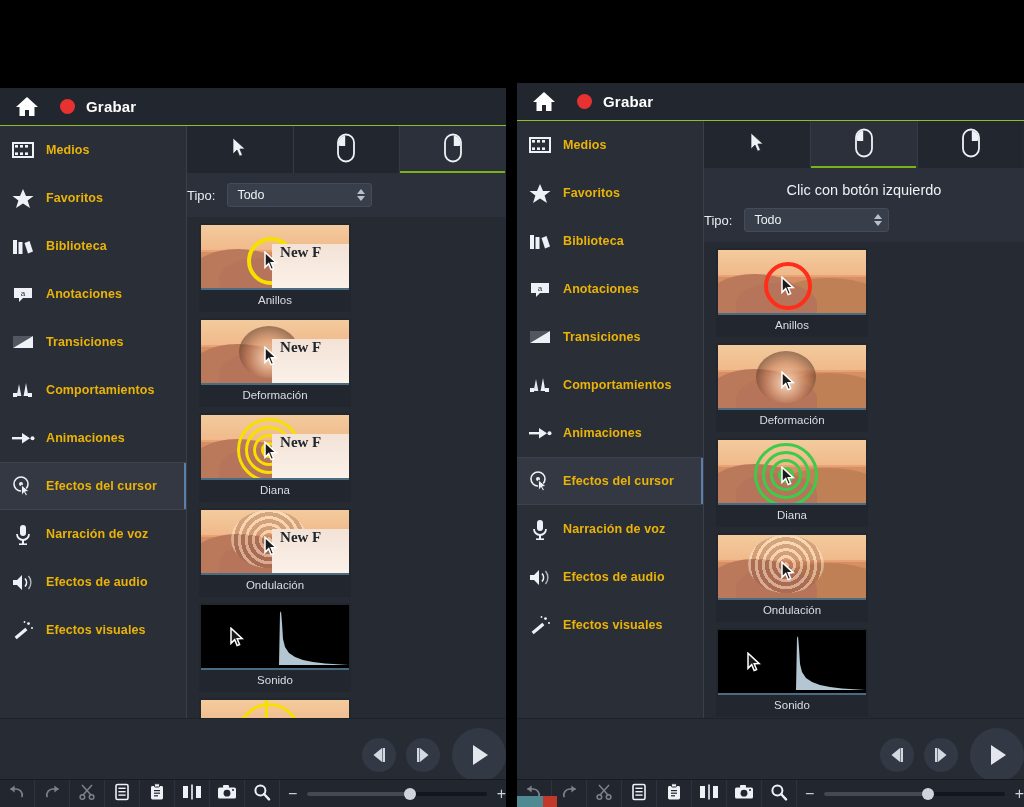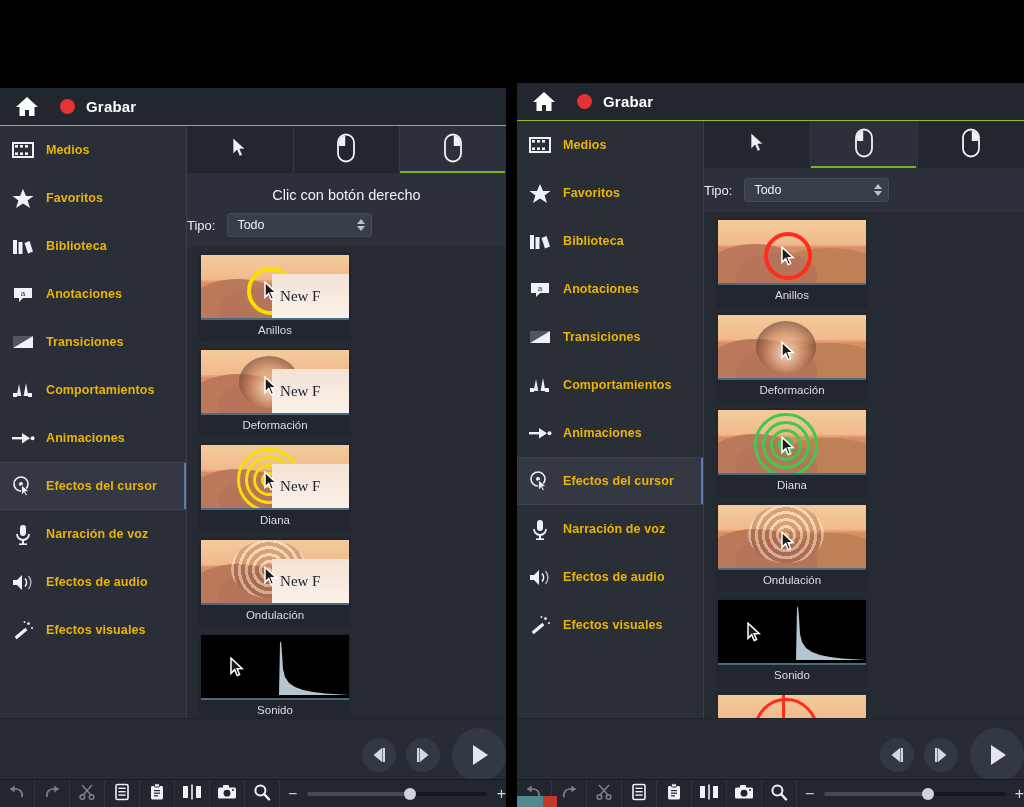--- a/index.html
+++ b/index.html
@@ -57,22 +57,22 @@
 
   
   .scene{position:absolute;inset:0;background:linear-gradient(#e9b487 0%, #efb283 28%, #e8a274 42%, #d78f66 43%, #c98059 100%);}
   .dune1{position:absolute;left:-10%;top:38%;width:70%;height:70%;background:#b9795a;border-radius:50% 50% 0 0/ 70% 70% 0 0;}
   .dune2{position:absolute;left:35%;top:44%;width:80%;height:70%;background:#c08055;border-radius:50% 50% 0 0/ 60% 60% 0 0;}
   .dune3{position:absolute;left:12%;top:52%;width:55%;height:60%;background:#b6745a;border-radius:50% 50% 0 0/ 55% 55% 0 0;}
   .haze{position:absolute;left:0;right:0;top:0;height:40%;background:linear-gradient(#f3cb9d,#f0b98b);}
 
   .winoverlay{position:absolute;right:0;bottom:0;width:52%;height:70%;
      background:linear-gradient(#f3e2d6,#fbf1e9);}
-  .winoverlay .txt{position:absolute;left:8px;top:14px;color:#20262c;font-size:15px;
-     font-family:"Liberation Serif",serif;white-space:nowrap;}
+  .winoverlay .txt{position:absolute;left:8px;top:0;color:#20262c;font-size:15px;
+     font-family:"Liberation Serif",serif;white-space:nowrap;font-weight:bold;}
 
   .cursor{position:absolute;width:16px;height:20px;}
   .cursor svg{display:block;}
 
   .ring{position:absolute;border-radius:50%;}
 
   .sound-thumb{background:#000;}
   .wave{position:absolute;left:0;right:0;bottom:0;height:100%;}
 
   
@@ -245,21 +245,20 @@
                 </svg></span>
     </div>
     <div class="tab active">
       <span><svg width="22" height="30" viewBox="0 0 22 30">
                   <rect x="3" y="1.5" width="16" height="27" rx="8" fill="none" stroke="#eef1f5" stroke-width="1.8"></rect>
                   <path fill="#eef1f5" d="M11.8 2.8 L11.8 13 L17.6 13 a7 7 0 0 0 -5.8 -10.2 z"></path>
                 </svg></span>
     </div>
           </div>
         <div class="tab-head">
-          <div class="panel-title">Clic con botón derecho</div>
           <div class="type-row">
             <span class="type-label">Tipo:</span>
             <span class="select">
               <span class="val">Todo</span>
               <span class="stepper">
                   <i class="up"></i>
                   <i class="dn"></i>
                 </span>
             </span>
           </div>
@@ -626,20 +625,21 @@
                 </svg></span>
     </div>
     <div class="tab">
       <span><svg width="22" height="30" viewBox="0 0 22 30">
                   <rect x="3" y="1.5" width="16" height="27" rx="8" fill="none" stroke="#eef1f5" stroke-width="1.8"></rect>
                   <path fill="#eef1f5" d="M11.8 2.8 L11.8 13 L17.6 13 a7 7 0 0 0 -5.8 -10.2 z"></path>
                 </svg></span>
     </div>
           </div>
         <div class="tab-head">
+          <div class="panel-title">Clic con botón izquierdo</div>
           <div class="type-row">
             <span class="type-label">Tipo:</span>
             <span class="select">
               <span class="val">Todo</span>
               <span class="stepper">
                   <i class="up"></i>
                   <i class="dn"></i>
                 </span>
             </span>
           </div>

